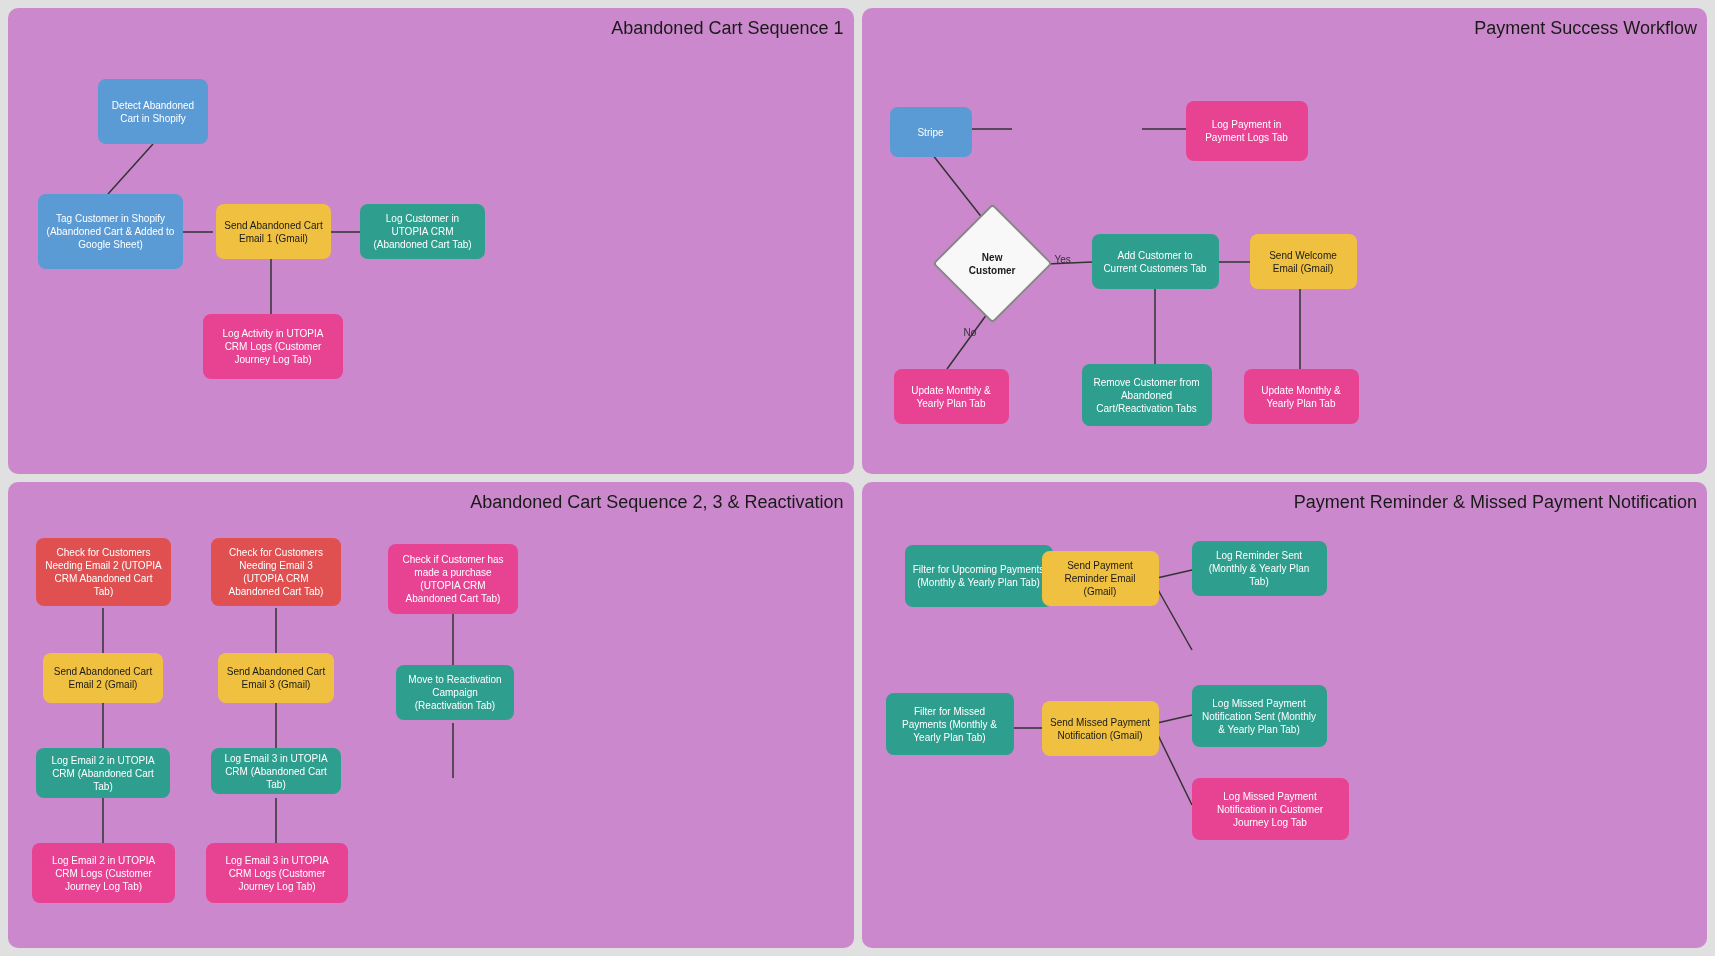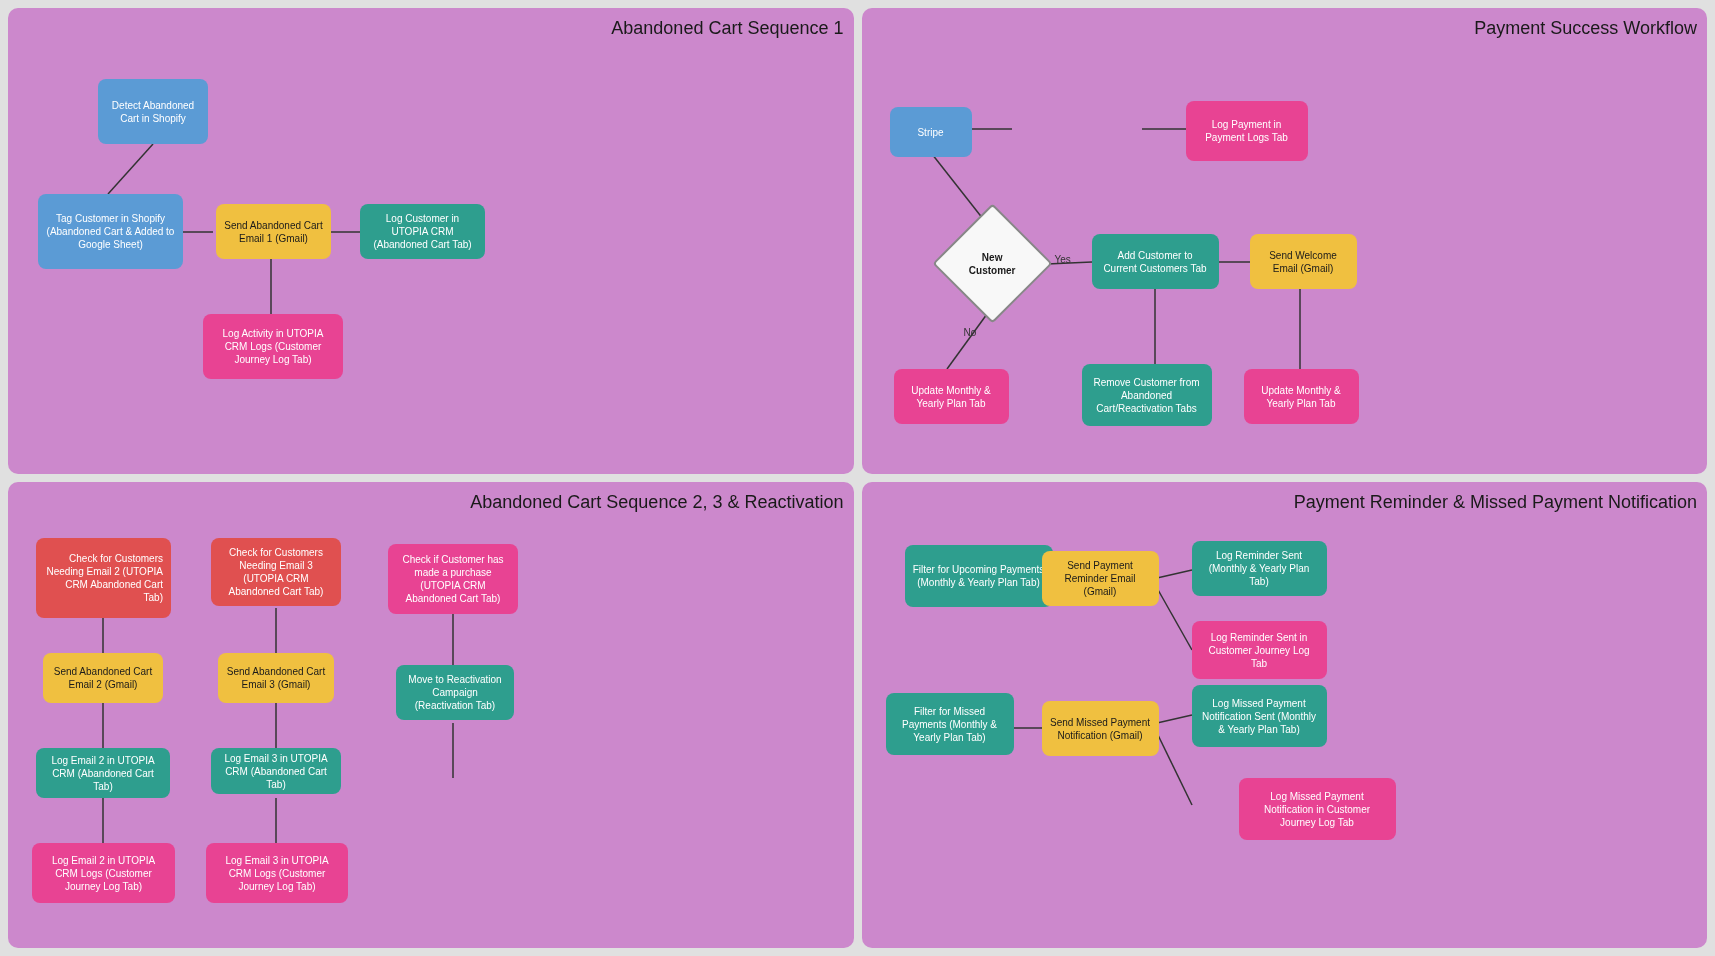--- a/index.html
+++ b/index.html
@@ -222,21 +222,21 @@
 
         <line x1="258" y1="180" x2="258" y2="225" marker-end="url(#arr3)"></line>
 
         <line x1="258" y1="275" x2="258" y2="320" marker-end="url(#arr3)"></line>
 
         <line x1="435" y1="90" x2="435" y2="145" marker-end="url(#arr3)"></line>
 
         <line x1="435" y1="200" x2="435" y2="255" marker-end="url(#arr3)"></line>
       </svg>
 
-      <div class="node node-red" style="left:18px;top:15px;width:135px;height:80px;text-align:right;">
+      <div class="node node-red" style="left:18px;top:15px;width:135px;height:68px;">
         <span>Check for Customers Needing Email 2 (UTOPIA CRM Abandoned Cart Tab)</span>
       </div>
 
       <div class="node node-yellow" style="left:25px;top:130px;width:120px;height:50px;">
         <span>Send Abandoned Cart Email 2 (Gmail)</span>
       </div>
 
       <div class="node node-teal" style="left:18px;top:225px;width:134px;height:50px;">
         <span>Log Email 2 in UTOPIA CRM (Abandoned Cart Tab)</span>
       </div>
@@ -300,35 +300,32 @@
       </div>
 
       <div class="node node-yellow" style="left:170px;top:28px;width:117px;height:55px;">
         <span>Send Payment Reminder Email (Gmail)</span>
       </div>
 
       <div class="node node-teal" style="left:320px;top:18px;width:135px;height:55px;">
         <span>Log Reminder Sent (Monthly &amp; Yearly Plan Tab)</span>
       </div>
 
-      <div class="node node-pink" style="left:320px;top:98px;width:135px;height:58px;">
-        <span>Log Reminder Sent in Customer Journey Log Tab</span>
-      </div>
 
       <div class="node node-teal" style="left:14px;top:170px;width:128px;height:62px;">
         <span>Filter for Missed Payments (Monthly &amp; Yearly Plan Tab)</span>
       </div>
 
       <div class="node node-yellow" style="left:170px;top:178px;width:117px;height:55px;">
         <span>Send Missed Payment Notification (Gmail)</span>
       </div>
 
       <div class="node node-teal" style="left:320px;top:162px;width:135px;height:62px;">
         <span>Log Missed Payment Notification Sent (Monthly &amp; Yearly Plan Tab)</span>
       </div>
 
-      <div class="node node-pink" style="left:320px;top:255px;width:157px;height:62px;margin-left:47px;">
+      <div class="node node-pink" style="left:320px;top:255px;width:157px;height:62px;">
         <span>Log Missed Payment Notification in Customer Journey Log Tab</span>
       </div>
     </div>
   </div>
 
 </div>
 
 </body></html>

